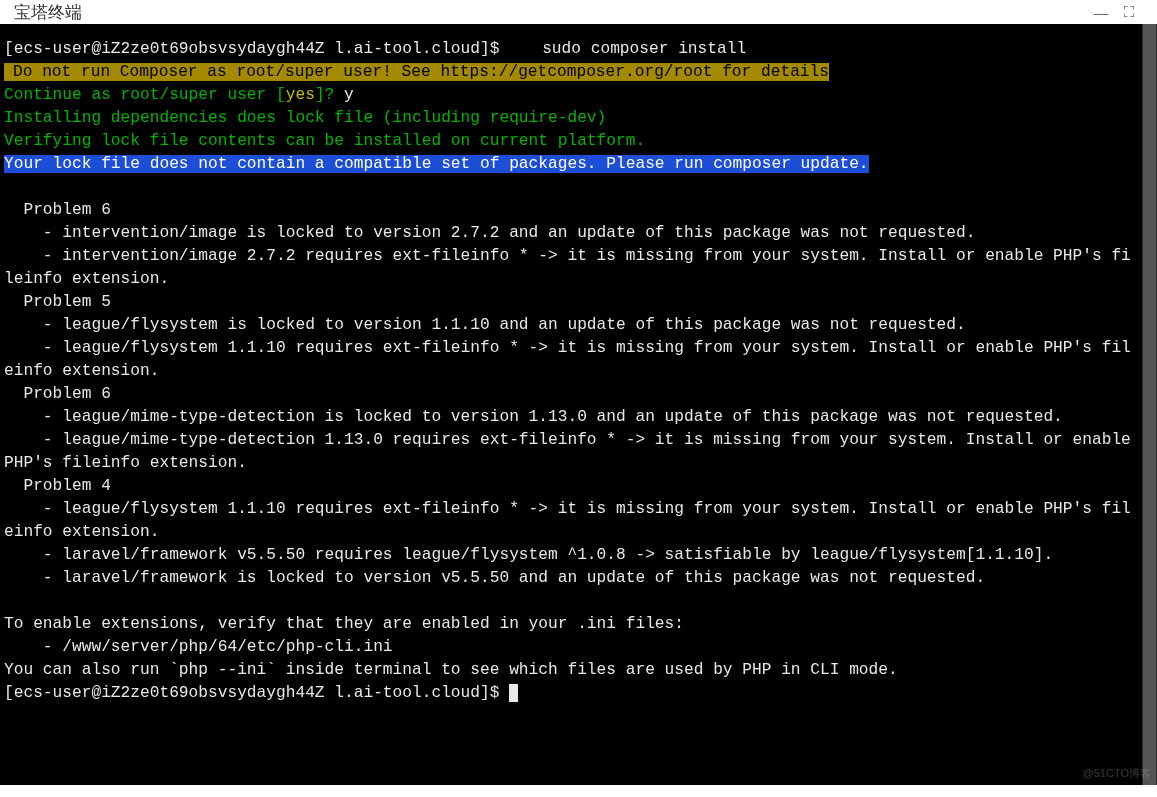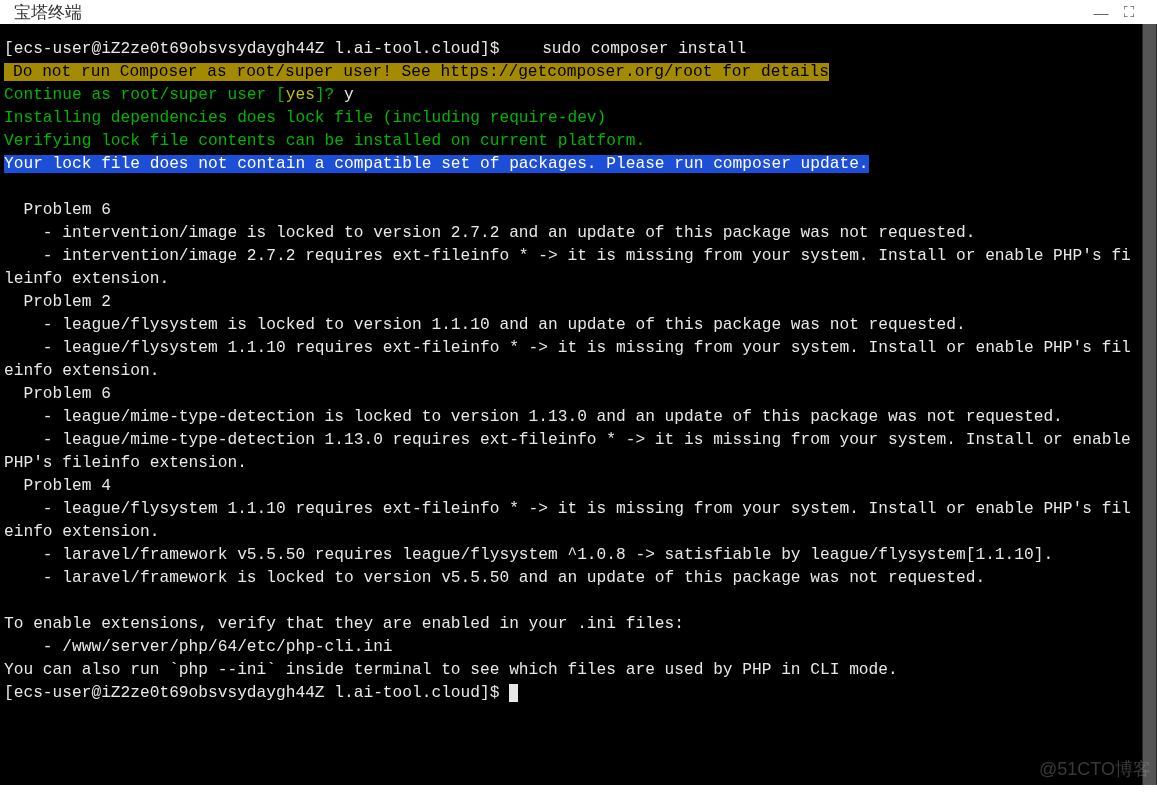--- a/index.html
+++ b/index.html
@@ -59,21 +59,21 @@
   display: inline-block;
   width: 9px; height: 18px;
   background: #e8e8e8;
   vertical-align: text-bottom;
 }
 .watermark {
   position: absolute;
   right: 6px;
   bottom: 4px;
   color: rgba(160,160,160,0.35);
-  font-size: 18px;
+  font-size: 11px;
 }
 </style>
 </head>
 <body>
 
 <div class="titlebar">
   <span>宝塔终端</span>
   <span class="spacer"></span>
   <span class="win-btn">—</span>
   <span class="win-btn">⛶</span>
@@ -86,21 +86,21 @@
 <pre class="term"><span class="prompt-user">[ecs-user@iZ2ze0t69obsvsydaygh44Z l.ai-tool.cloud]$ </span><span class="cmd">sudo composer install</span>
 <span class="warn-bg">Do not run Composer as root/super user! See https://getcomposer.org/root for details</span>
 <span class="green">Continue as root/super user [</span><span style="color:#c0c000">yes</span><span class="green">]? </span><span>y</span>
 <span class="green">Installing dependencies does lock file (including require-dev)</span>
 <span class="green">Verifying lock file contents can be installed on current platform.</span>
 <span class="err-bg">Your lock file does not contain a compatible set of packages. Please run composer update.</span>
 <span> </span>
 <span>  Problem 6</span>
 <span>    - intervention/image is locked to version 2.7.2 and an update of this package was not requested.</span>
 <span>    - intervention/image 2.7.2 requires ext-fileinfo * -&gt; it is missing from your system. Install or enable PHP's fileinfo extension.</span>
-<span>  Problem 2</span>
+<span>  Problem 5</span>
 <span>    - league/flysystem is locked to version 1.1.10 and an update of this package was not requested.</span>
 <span>    - league/flysystem 1.1.10 requires ext-fileinfo * -&gt; it is missing from your system. Install or enable PHP's fileinfo extension.</span>
 <span>  Problem 6</span>
 <span>    - league/mime-type-detection is locked to version 1.13.0 and an update of this package was not requested.</span>
 <span>    - league/mime-type-detection 1.13.0 requires ext-fileinfo * -&gt; it is missing from your system. Install or enable PHP's fileinfo extension.</span>
 <span>  Problem 4</span>
 <span>    - league/flysystem 1.1.10 requires ext-fileinfo * -&gt; it is missing from your system. Install or enable PHP's fileinfo extension.</span>
 <span>    - laravel/framework v5.5.50 requires league/flysystem ^1.0.8 -&gt; satisfiable by league/flysystem[1.1.10].</span>
 <span>    - laravel/framework is locked to version v5.5.50 and an update of this package was not requested.</span>
 <span> </span>

